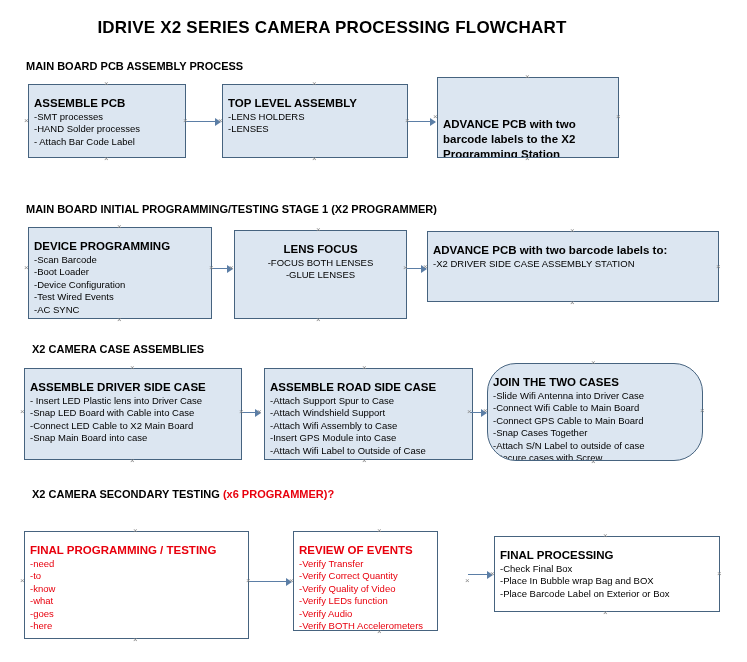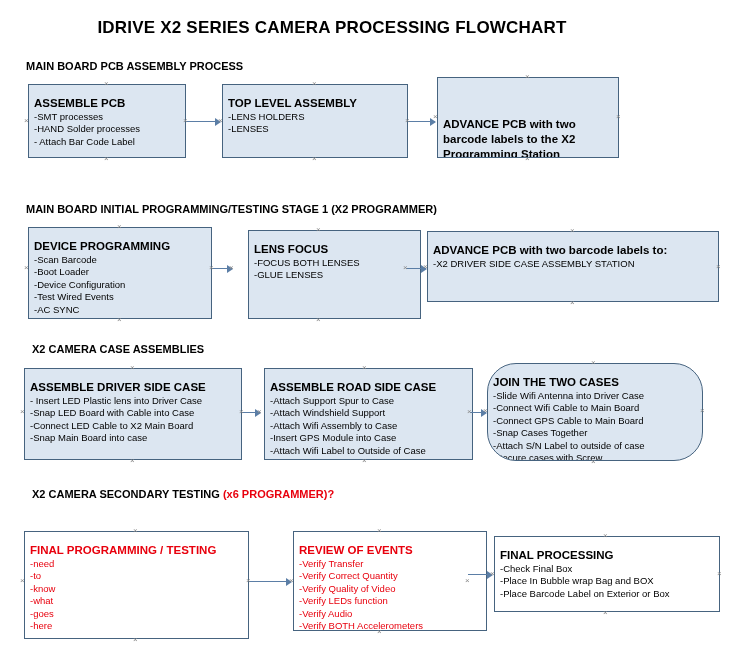--- a/index.html
+++ b/index.html
@@ -147,21 +147,21 @@
 
   <div class="box" style="left:28px; top:227px; width:184px; height:92px;">
     <div class="box-title">DEVICE PROGRAMMING</div>
     <div class="box-line">-Scan Barcode</div>
     <div class="box-line">-Boot Loader</div>
     <div class="box-line">-Device Configuration</div>
     <div class="box-line">-Test Wired Events</div>
     <div class="box-line">-AC SYNC</div>
   </div>
 
-  <div class="box" style="left:248px; top:230px; width:173px; height:89px;">
+  <div class="box" style="left:234px; top:230px; width:173px; height:89px;text-align:center;">
     <div class="box-title">LENS FOCUS</div>
     <div class="box-line">-FOCUS BOTH LENSES</div>
     <div class="box-line">-GLUE LENSES</div>
   </div>
 
   <div class="box" style="left:427px; top:231px; width:292px; height:71px;">
     <div class="box-title">ADVANCE PCB with two barcode labels to:</div>
     <div class="box-line">-X2 DRIVER  SIDE  CASE  ASSEMBLY STATION</div>
   </div>
 
@@ -243,21 +243,21 @@
   <div class="box white" style="left:24px; top:531px; width:225px; height:108px;">
     <div class="box-title red">FINAL PROGRAMMING / TESTING</div>
     <div class="box-line red">-need</div>
     <div class="box-line red">-to</div>
     <div class="box-line red">-know</div>
     <div class="box-line red">-what</div>
     <div class="box-line red">-goes</div>
     <div class="box-line red">-here</div>
   </div>
 
-  <div class="box white" style="left:293px; top:531px; width:194px; height:100px;">
+  <div class="box white" style="left:293px; top:531px; width:145px; height:100px;">
     <div class="box-title red">REVIEW OF EVENTS</div>
     <div class="box-line red">-Verify Transfer</div>
     <div class="box-line red">-Verify Correct Quantity</div>
     <div class="box-line red">-Verify Quality of Video</div>
     <div class="box-line red">-Verify LEDs function</div>
     <div class="box-line red">-Verify Audio</div>
     <div class="box-line red">-Verify BOTH Accelerometers</div>
     <div class="box-line red">-Test of accessory ports?</div>
   </div>
 

